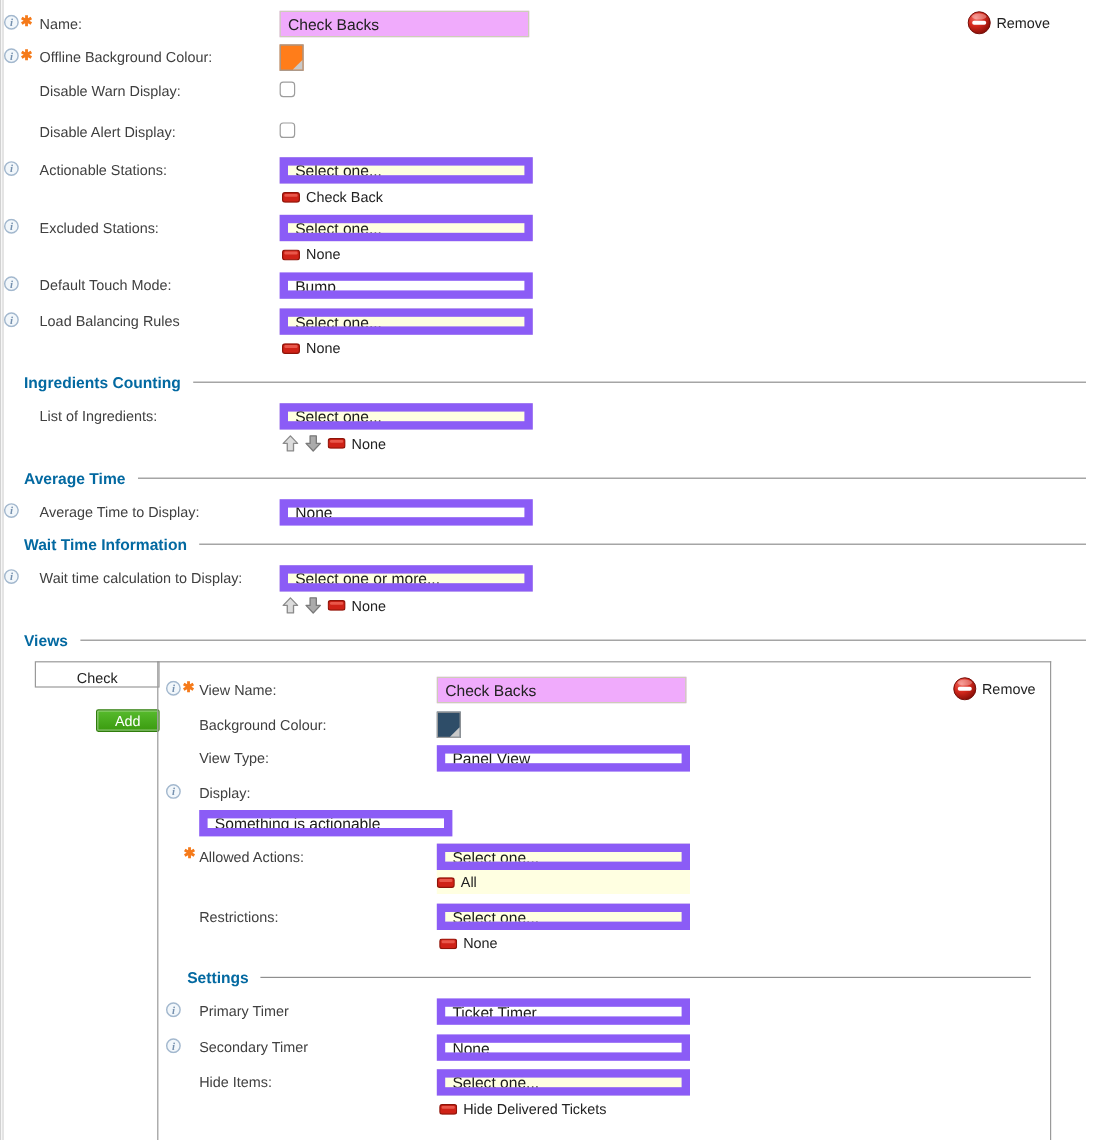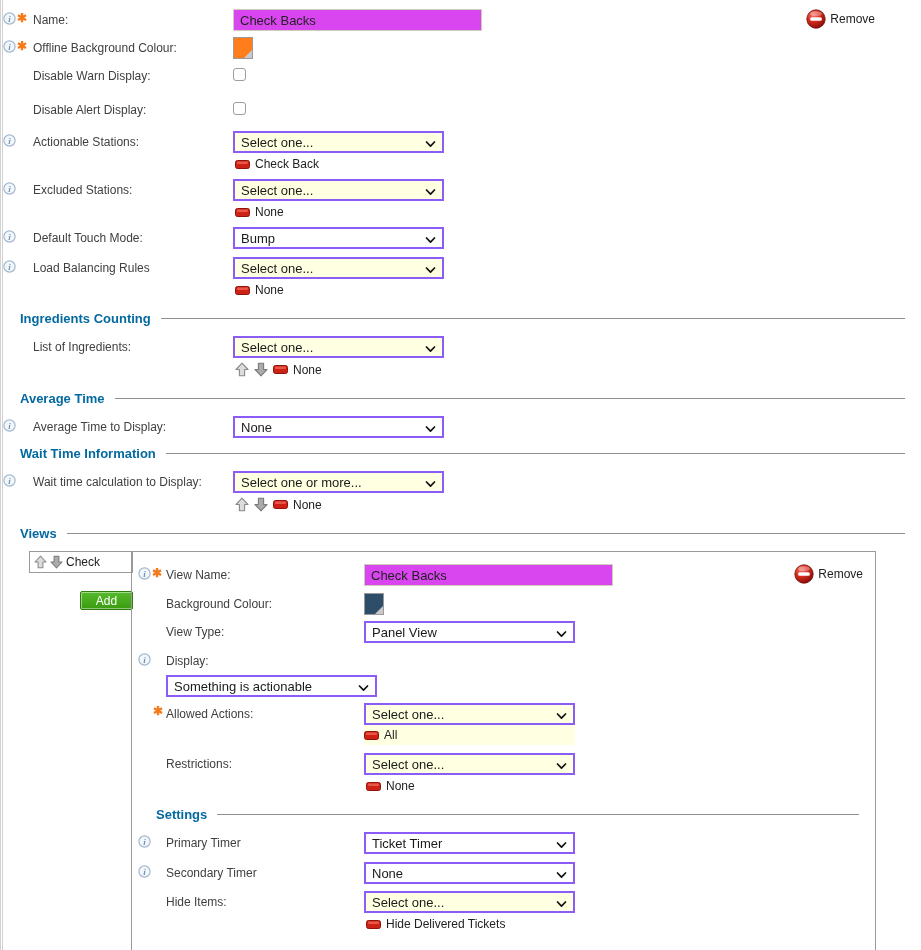--- a/index.html
+++ b/index.html
@@ -15,28 +15,28 @@
     font-size:12px;
     color:#222;
   }
   .frow { display:flex; align-items:flex-start; }
   .gut { flex:none; width:30px; display:flex; align-items:center; gap:1px; padding-top:3px; }
   .gut.end { justify-content:flex-end; padding-right:3px; }
   .lbl { flex:none; width:200px; padding-top:4px; color:#404040; }
   .ctl { flex:none; }
   .star { color:#f57a1a; font-size:12px; font-weight:bold; line-height:11px; }
   .txtinput {
-    width:249px; height:22px;
-    background:#d946ef; border:1px solid #cdcdb8;
+    width:208px; height:22px;
+    background:#f0abfc; border:1px solid #cdcdb8;
     padding:2px 6px; font-family:"Liberation Sans",sans-serif;
     font-size:13px; color:#222; outline:none;
   }
   .select {
     position:relative; width:211px; height:22px;
-    border:2px solid #8b5cf6; background:#fff;
+    border:7px solid #8b5cf6; background:#fff;
     display:flex; align-items:center;
     padding:0 22px 0 6px; font-size:13px; color:#1a1a1a;
     cursor:default; white-space:nowrap; overflow:hidden;
   }
   .select.yellow { background:#ffffe1; }
   .select .chev { position:absolute; right:6px; top:8px; }
   .itemrow { display:flex; align-items:center; gap:5px; margin:4px 0 8px 2px; font-size:12px; color:#222; }
   .checkbox { width:13px; height:13px; border:1px solid #9d9d9d; border-radius:3px; background:#fff; margin-top:3px; }
   .swatch { width:20px; height:22px; border:1px solid #9a9a9a; position:relative; }
   .swatch::after { content:""; position:absolute; right:0; bottom:0;
@@ -45,21 +45,21 @@
   .section { display:flex; align-items:center; gap:10px; margin:6px 16px 10px 17px; }
   .section .t { font-weight:bold; font-size:13px; color:#0369a1; white-space:nowrap; }
   .section .line { flex:1; height:1px; background:#8f8f8f; }
   .removebtn { position:absolute; display:flex; align-items:center; gap:4px; cursor:pointer; font-size:12px; color:#222; }
   .removebtn.top { top:9px; right:46px; }
   .removebtn.panel { top:12px; right:12px; }
   .views-area { display:flex; align-items:stretch; margin-top:8px; height:400px; }
   .views-left { flex:none; width:128px; padding-left:26px; }
   .vlist-wrap { width:104px; }
   .vlist { width:104px; height:22px; border:1px solid #9a9a9a; background:#fff;
-    display:flex; align-items:center; gap:3px; padding:0 4px; }
+    display:flex; align-items:center; gap:3px; padding:0 4px;flex-direction:column; }
   .vlist .vname { font-size:12px; }
   .addbtn { margin-left:auto; margin-top:18px; width:53px; height:19px;
     background:linear-gradient(180deg,#57bb2d,#3a9b0f);
     border:1px solid #2f7d0b; border-radius:2px;
     box-shadow:inset 0 0 0 1px rgba(255,255,255,0.45);
     color:#fff; font-size:12px;
     display:flex; align-items:center; justify-content:center; cursor:pointer; }
   .vaddrow { width:104px; display:flex; }
   .views-panel { flex:1; margin-right:45px;
     border:1px solid #9a9a9a; border-bottom:none;

